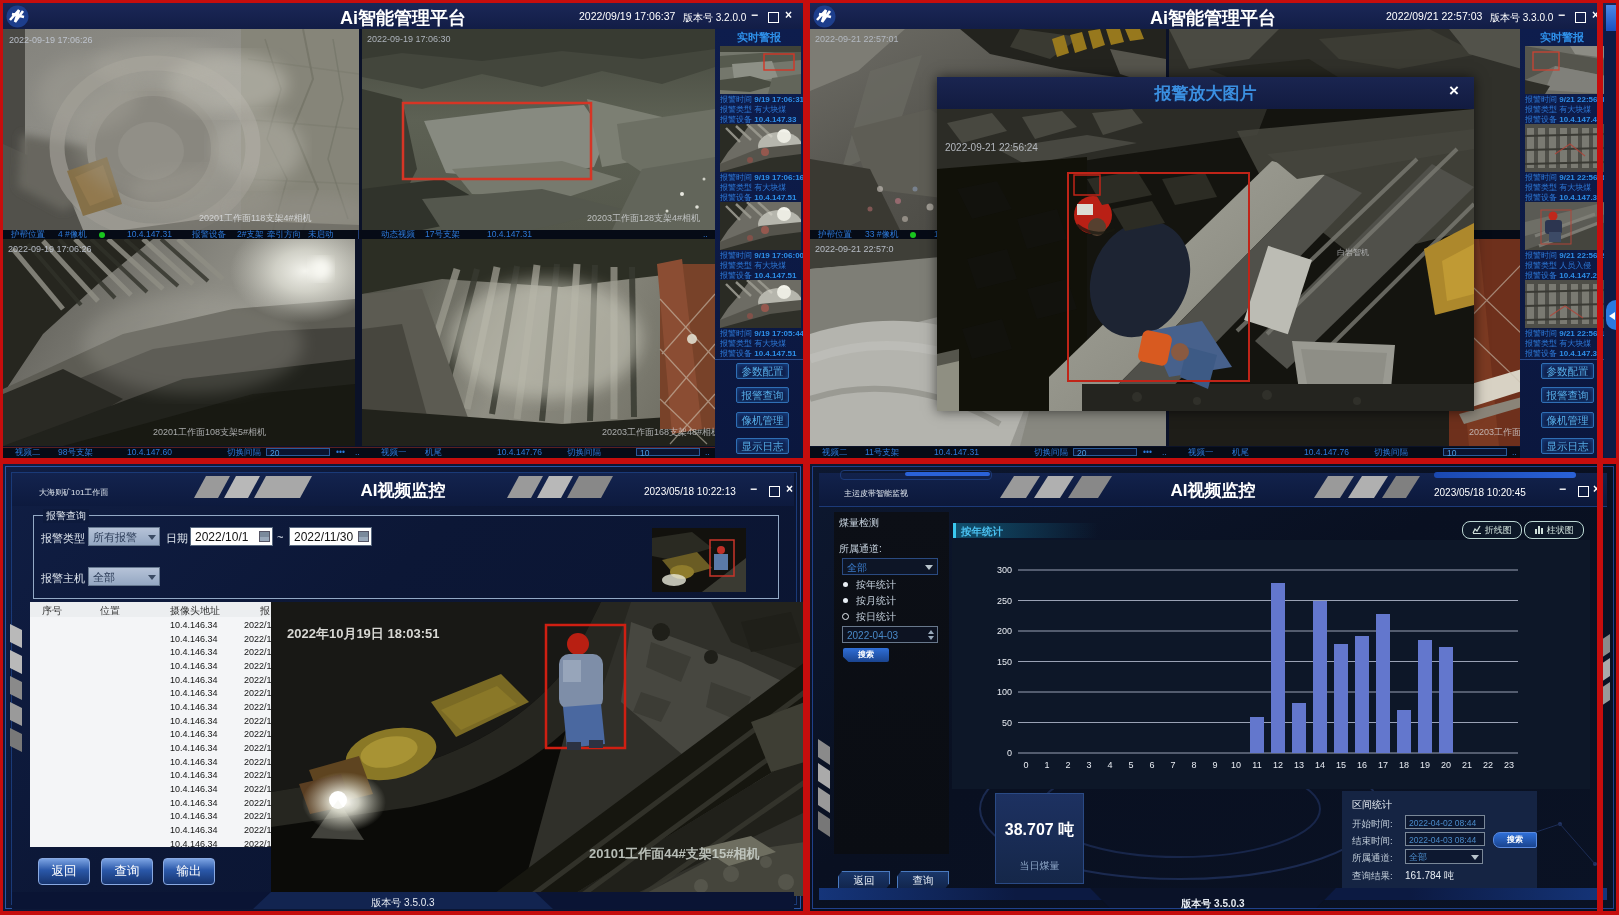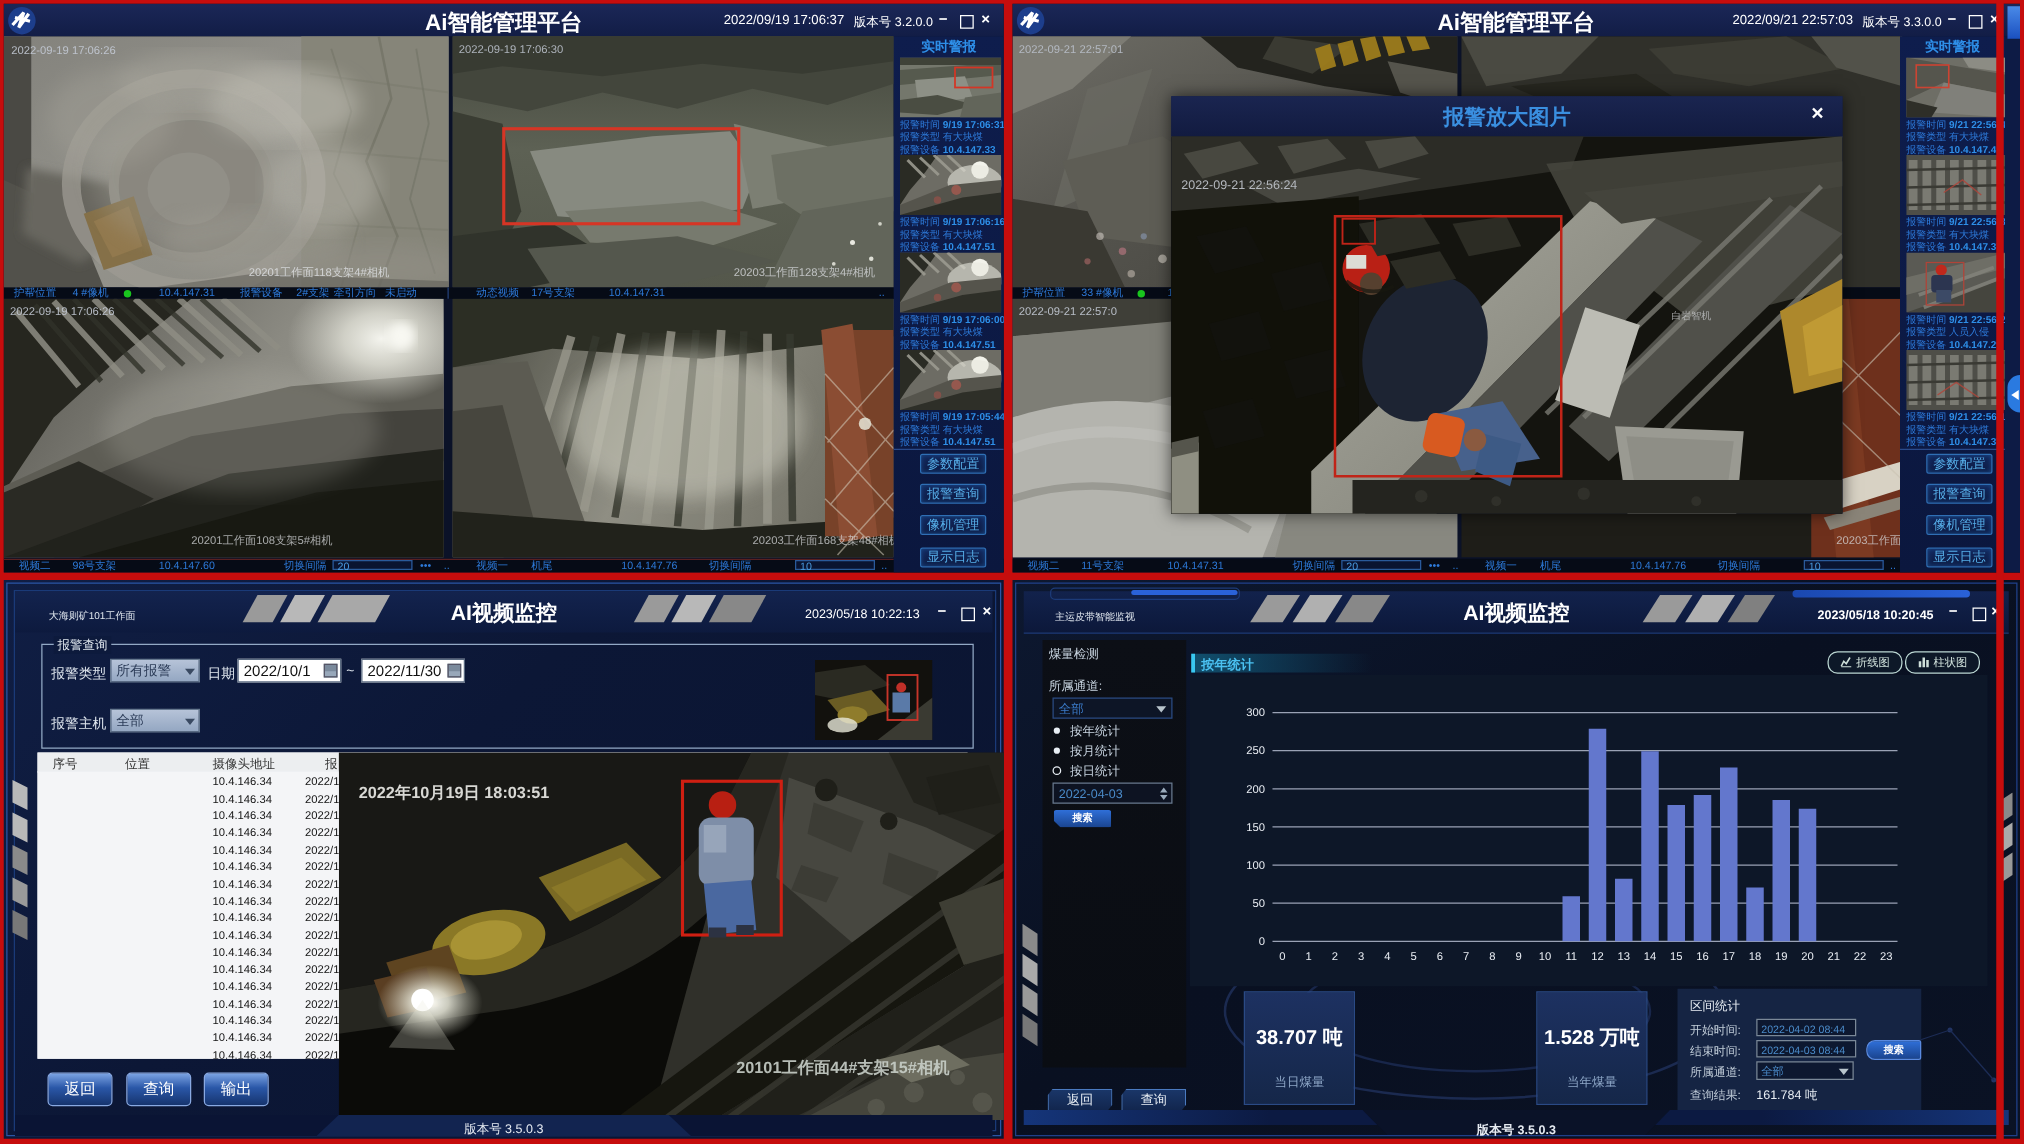--- a/index.html
+++ b/index.html
@@ -749,21 +749,21 @@
     </svg>
   <div class="a" style="left:0;width:806px;top:15px;text-align:center;font-size:17px;font-weight:bold;color:#fff">AI视频监控</div>
   <svg class="a" style="left:500px;top:12px" width="120" height="22">
       <g fill="#9a9a9a">
         <polygon points="18,0 44,0 30,22 4,22"></polygon>
         <polygon points="52,0 78,0 64,22 38,22" fill="#b0b0b0"></polygon>
         <polygon points="86,0 110,0 96,22 72,22" fill="#808080"></polygon>
       </g>
     </svg>
   <div class="a" style="left:624px;top:8px;width:142px;height:6px;background:linear-gradient(90deg,#1a48b0,#2a62d8);border-radius:3px"></div>
-  <div class="a" style="left:644px;top:23px;font-size:10px;color:#fff;font-weight:bold">2023/05/18 10:20:45</div>
+  <div class="a" style="left:624px;top:23px;font-size:10px;color:#fff;font-weight:normal">2023/05/18 10:20:45</div>
   <div class="a ctl" style="left:749px;top:18px">−</div>
   <div class="a" style="left:768px;top:22px;width:9px;height:9px;border:1.6px solid #fff"></div>
   <div class="a ctl" style="left:783px;top:18px">×</div>
   <div class="a" style="left:9px;top:42px;width:788px;height:1px;background:#1c3a78"></div>
 
   <div class="a" style="left:24px;top:48px;width:115px;height:342px;background:linear-gradient(#0c0f16,#0a0d13)"></div>
   <div class="a" style="left:29px;top:52px;font-size:10px;color:#c8d4e0">煤量检测</div>
   <div class="a" style="left:29px;top:78px;font-size:10px;color:#c8d4e0">所属通道:</div>
   <div class="a" style="left:32px;top:94px;width:96px;height:17px;background:#0d1526;border:1px solid #2a4a80;font-size:10px;color:#3a7ac8;line-height:17px;padding-left:4px;box-sizing:border-box">全部<span style="float:right;width:0;height:0;margin:6px 4px 0 0;border-left:4px solid transparent;border-right:4px solid transparent;border-top:5px solid #b8c4cc"></span></div>
   <div class="a" style="left:33px;top:118px;width:5px;height:5px;border-radius:50%;background:#e8eef4"></div>
@@ -849,24 +849,20 @@
       <rect x="445" y="170" width="14" height="43"></rect>
       <rect x="466" y="100" width="14" height="113"></rect>
       <rect x="487" y="107" width="14" height="106"></rect>
     </g>
   </svg>
 
   <div class="a card" style="left:185px;top:329px">
       <div class="v">38.707 吨</div>
       <div class="l">当日煤量</div>
     </div>
-  <div class="a card" style="left:419px;top:329px">
-      <div class="v">1.528 万吨</div>
-      <div class="l">当年煤量</div>
-    </div>
 
   <div class="a" style="left:532px;top:327px;width:195px;height:98px;background:#152443"></div>
   <div class="a" style="left:542px;top:334px;font-size:10px;color:#e8eef4">区间统计</div>
   <div class="a" style="left:542px;top:354px;font-size:9.5px;color:#c0ccd8">开始时间:</div>
   <div class="a din" style="left:595px;top:351px">2022-04-02 08:44<span style="float:right;margin:3px 3px 0 0">
         <span style="display:block;width:0;height:0;border-left:3px solid transparent;border-right:3px solid transparent;border-bottom:4px solid #9aabbc;margin-bottom:2px"></span>
         <span style="display:block;width:0;height:0;border-left:3px solid transparent;border-right:3px solid transparent;border-top:4px solid #9aabbc"></span>
       </span></div>
   <div class="a" style="left:542px;top:371px;font-size:9.5px;color:#c0ccd8">结束时间:</div>
   <div class="a din" style="left:595px;top:368px">2022-04-03 08:44<span style="float:right;margin:3px 3px 0 0">

